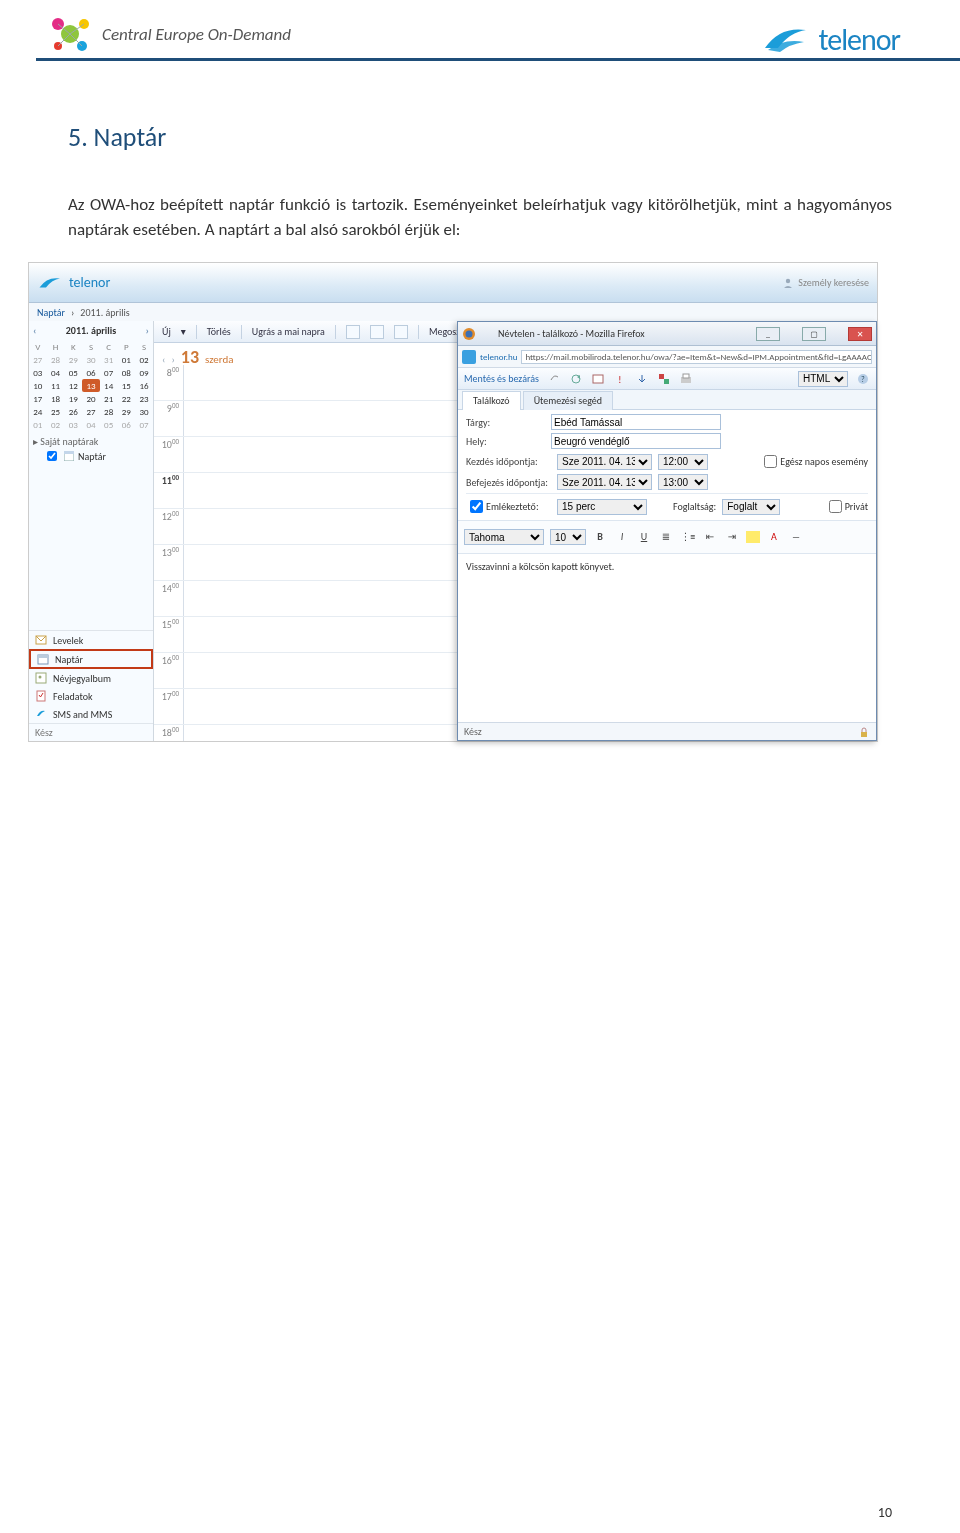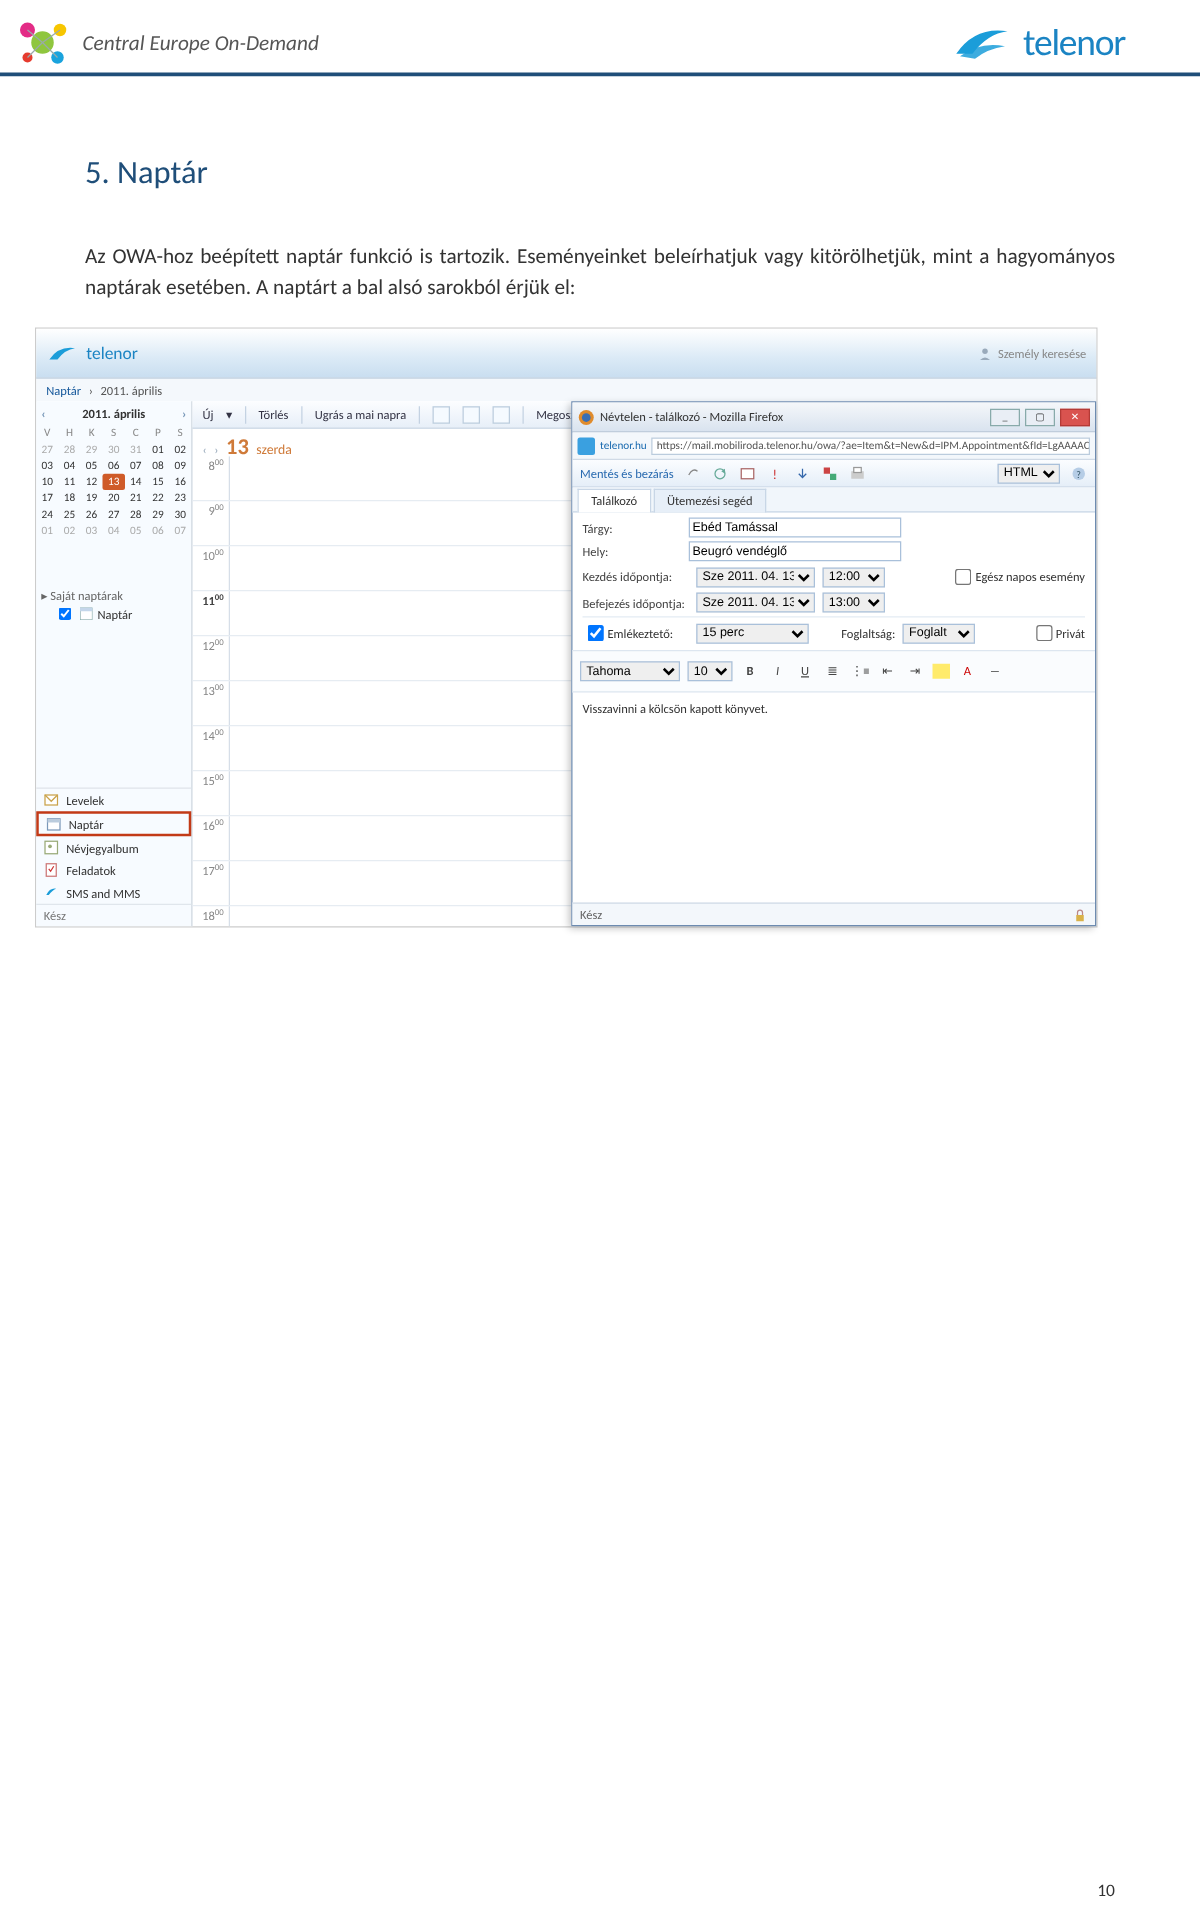--- a/index.html
+++ b/index.html
@@ -6,23 +6,24 @@
   body {
     margin: 0;
     font-family: Calibri, Arial, sans-serif;
     background: #fff;
     color: #333;
     width: 960px;
   }
   .page-header {
     display: flex;
     justify-content: space-between;
-    align-items: center;
+    align-items: flex-end;
     padding: 10px 60px 0 10px;
     border-bottom: 3px solid #1f4e79;
+    margin-left: 36px;
   }
   .logo-left { display:flex; align-items:center; gap:8px; }
   .ceod-icon { width:48px; height:48px; }
   .ceod-text { font-style: italic; color:#555; font-size:17px; }
   .telenor-logo { display:flex; align-items:center; gap:6px; }
   .telenor-text { color:#1b84c3; font-size:30px; font-weight:300; letter-spacing:-1px; }
   .content { padding: 60px 68px 20px; }
   h2.section-heading { color:#1f4e79; font-size:26px; margin:0 0 40px; font-weight:normal; }
   p.body-text { font-size:17px; line-height:1.45; text-align:justify; margin:0 0 20px; }
   .screenshot {
@@ -47,21 +48,21 @@
     display:flex; flex-direction:column; background:#f7fbff;
   }
   .month-nav { display:flex; align-items:center; justify-content:space-between; padding:3px 4px; font-size:10px; font-weight:bold; }
   .nav-arrow { color:#7797b8; cursor:default; }
   .mini-cal { width:100%; border-collapse:collapse; font-size:9px; text-align:center; }
   .mini-cal th { color:#888; font-weight:normal; padding:1px; }
   .mini-cal td { padding:1px 2px; color:#333; }
   .mini-cal td.dim { color:#aaa; }
   .mini-cal td.sel { background:#cf5b29; color:#fff; border-radius:2px; }
   .side-tree { padding:4px 4px 2px; font-size:10px; }
-  .side-tree .tree-hdr { color:#666;margin-top:35px; }
+  .side-tree .tree-hdr { color:#666; }
   .side-tree .tree-item { padding-left:10px; display:flex; align-items:center; gap:4px; }
   .side-nav { margin-top:auto; border-top:1px solid #dfe4ea; }
   .side-nav .item {
     display:flex; align-items:center; gap:6px; padding:3px 6px; height:18px;
   }
   .side-nav .item.active { border:2px solid #c23a17; height:20px; }
   .side-nav .icon { width:12px; height:12px; }
   .owa-main { flex:1; position:relative; }
   .owa-toolbar {
     height:22px; background:linear-gradient(#fcfdff,#e7eff8);
@@ -82,21 +83,21 @@
   
   .popup {
     position:absolute; top:0; right:0; width:420px; height:100%;
     border:1px solid #6d8bb0; background:#fff;
     box-shadow:-2px 2px 6px rgba(0,0,0,.25);
     display:flex; flex-direction:column;
   }
   .popup-titlebar {
     height:24px; background:linear-gradient(#f5f7fa,#d9e3ef);
     border-bottom:1px solid #aebfd2; display:flex; align-items:center;
-    padding:0 4px; gap:4px;
+    padding:0 4px; gap:22px;
   }
   .popup-titlebar .title { flex:1; font-size:10px; color:#333; }
   .win-btn { width:24px; height:14px; border:1px solid #8aa; background:#e9eef5; font-size:8px; text-align:center; line-height:12px; }
   .win-btn.close { background:#d9534f; color:#fff; border-color:#b43a36; }
   .popup-url {
     height:22px; display:flex; align-items:center; gap:4px; padding:0 4px;
     background:#f3f7fb; border-bottom:1px solid #d0dae6;
   }
   .popup-url .favicon { width:14px; height:14px; background:#3aa0e0; border-radius:2px; }
   .popup-url .url-text { flex:1; height:14px; border:1px solid #bcd; background:#fff; font-size:9px; padding:0 3px; color:#555; overflow:hidden; white-space:nowrap; }

